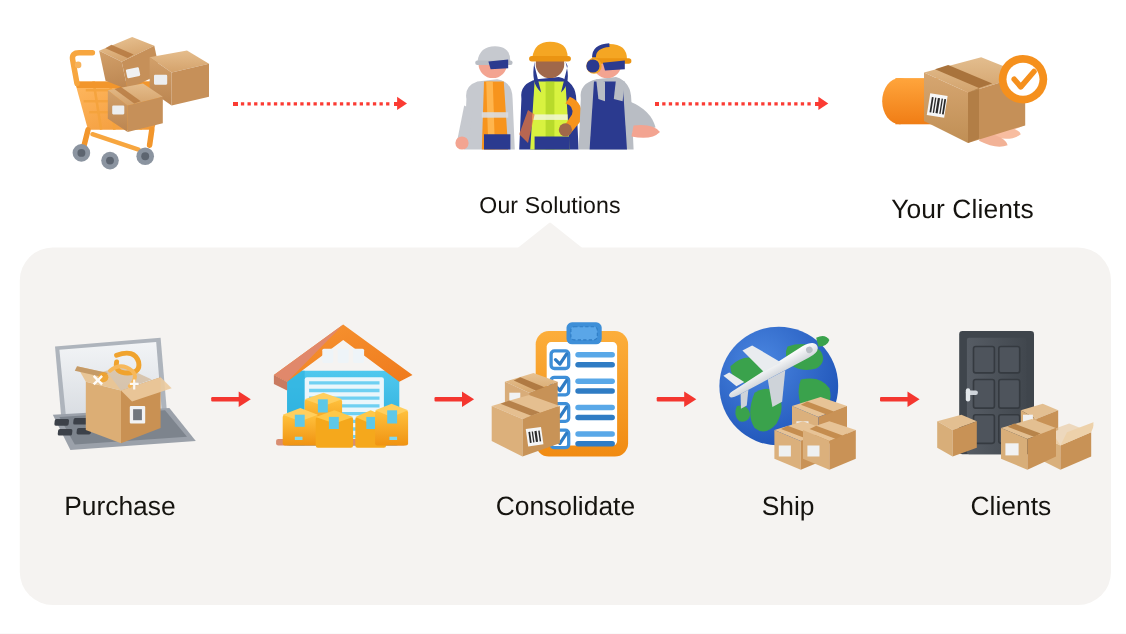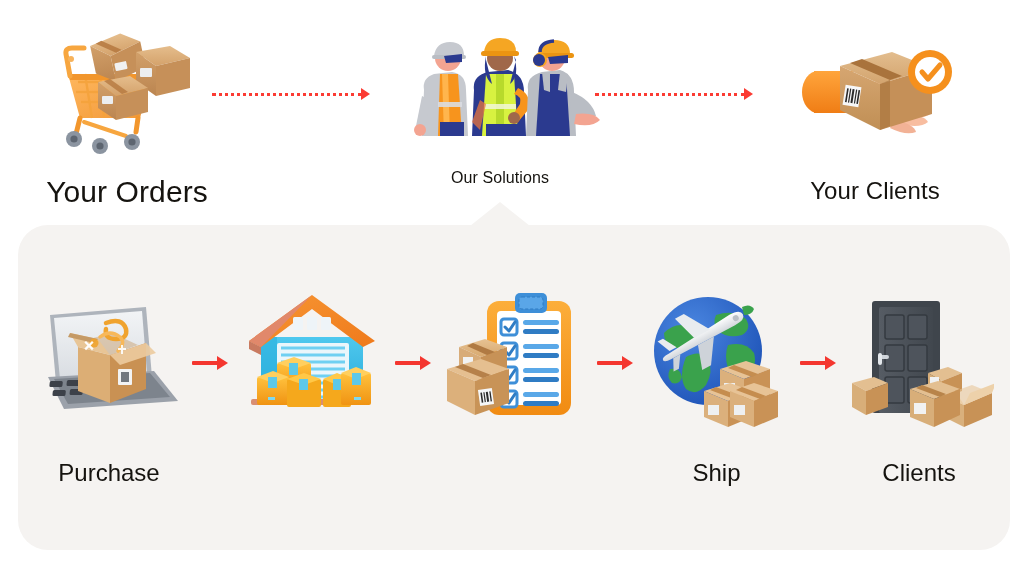--- a/index.html
+++ b/index.html
@@ -17,21 +17,21 @@
   .top-art{position:relative;margin:0 auto;}
   .top-label{
     color:#15130f;font-weight:400;letter-spacing:.1px;white-space:nowrap;
   }
   #node-orders{left:12px;top:22px;width:230px;}
   #node-orders .top-art{width:175px;height:135px;}
   #node-orders .top-label{font-size:30px;line-height:34px;margin-top:18px;}
 
   #node-solutions{left:390px;top:30px;width:220px;}
   #node-solutions .top-art{width:200px;height:115px;}
-  #node-solutions .top-label{font-size:16px;line-height:24px;margin-top:21px;}
+  #node-solutions .top-label{font-size:21px;line-height:24px;margin-top:31px;}
 
   #node-clients{left:760px;top:22px;width:230px;}
   #node-clients .top-art{width:190px;height:132px;}
   #node-clients .top-label{font-size:24px;line-height:34px;margin-top:20px;}
 
   
   .dotted-arrow{position:absolute;height:12px;display:flex;align-items:center;}
   .dotted-line{
     flex:1;height:0;border-top:3px dotted #fb3b33;
   }
@@ -58,21 +58,21 @@
   .steps{
     position:absolute;left:18px;top:285px;width:992px;height:250px;
     display:flex;align-items:flex-start;justify-content:space-between;
     padding:0 16px;box-sizing:border-box;
   }
   .step{
     width:150px;display:flex;flex-direction:column;align-items:center;
   }
   .step-art{width:150px;height:155px;position:relative;}
   .step-label{
-    margin-top:19px;font-size:24px;line-height:28px;color:#15130f;white-space:nowrap;
+    margin-top:7px;font-size:24px;line-height:28px;color:#15130f;white-space:nowrap;
   }
   .step-arrow{
     width:42px;height:155px;display:flex;align-items:center;justify-content:center;
     flex:none;
   }
   .solid-arrow{display:flex;align-items:center;}
   .solid-arrow .bar{width:26px;height:4px;background:#f4362f;border-radius:1px;}
   .solid-arrow .head{
     width:0;height:0;margin-left:-1px;
     border-left:11px solid #f4362f;
@@ -143,21 +143,20 @@
         </g>
         <g>
           <path d="M58 60 L90 54 L108 66 L76 74 Z" fill="url(#boxTop)"></path>
           <path d="M58 60 L76 74 L76 98 L58 86 Z" fill="url(#boxSide)"></path>
           <path d="M76 74 L108 66 L108 90 L76 98 Z" fill="#c69059"></path>
           <path d="M70 57 L88 70 L82 72 L64 59 Z" fill="#b5783f" opacity=".8"></path>
           <rect x="62" y="74" width="11" height="8" fill="#eceef0" rx="1"></rect>
         </g>
       </svg>
     </div>
-    <div class="top-label">Your Orders</div>
   </div>
 
   <div class="dotted-arrow" id="arrow-top-1">
     <div class="dotted-line"></div>
     <div class="dotted-head"></div>
   </div>
 
   <div class="top-node" id="node-solutions">
     <div class="top-art">
       <svg viewBox="0 0 200 115" width="200" height="115" aria-hidden="true">
@@ -474,20 +473,21 @@
             <rect x="40" y="104" width="14" height="16" fill="#f5f6f7" transform="rotate(-8 47 112)"></rect>
             <g transform="rotate(-8 47 112)" fill="#2b2b2b">
               <rect x="42" y="107" width="1.6" height="10"></rect>
                 <rect x="45" y="107" width="1.2" height="10"></rect>
               <rect x="47.5" y="107" width="2" height="10"></rect>
                 <rect x="51" y="107" width="1.3" height="10"></rect>
             </g>
           </g>
         </svg>
       </div>
+      <div class="step-label">Consolidate</div>
     </div>
 
     <div class="step-arrow">
       <div class="solid-arrow">
           <div class="bar"></div>
           <div class="head"></div>
         </div>
     </div>
 
     <div class="step">

